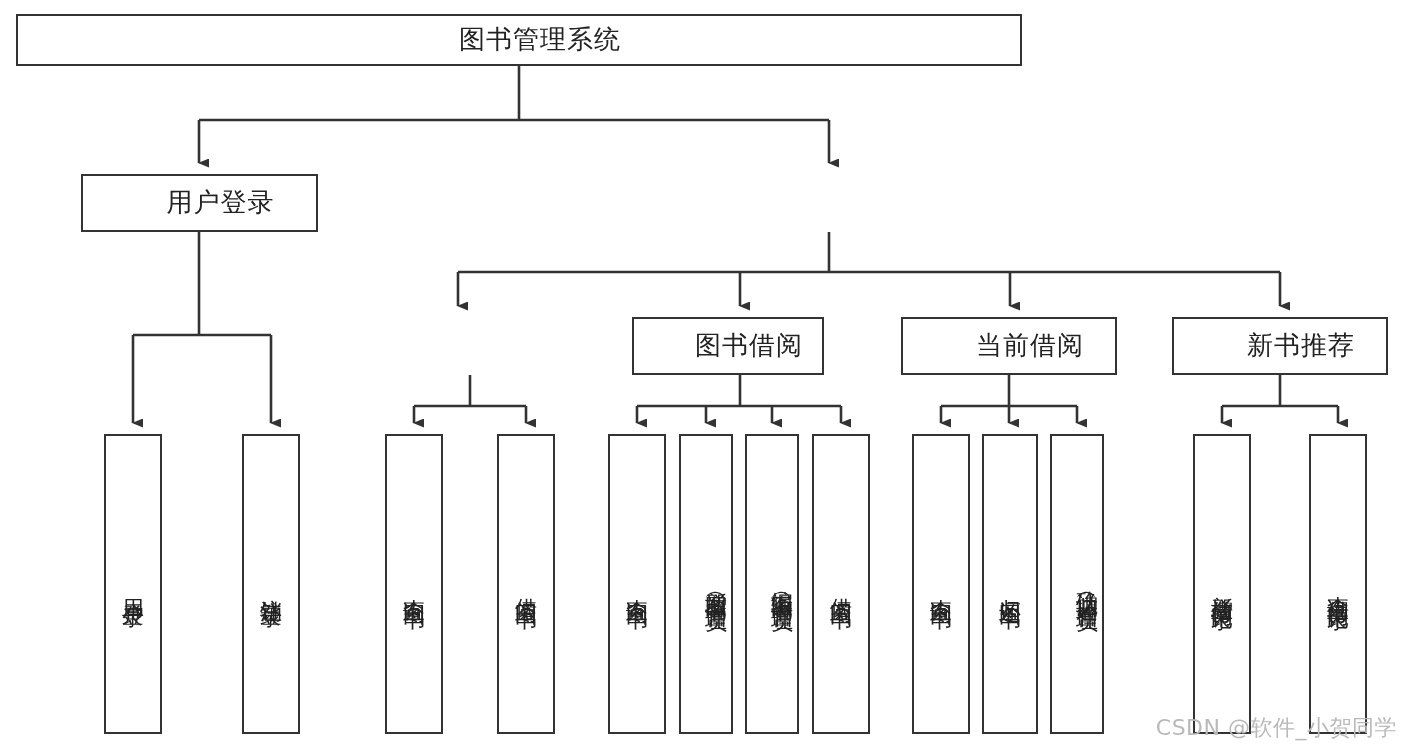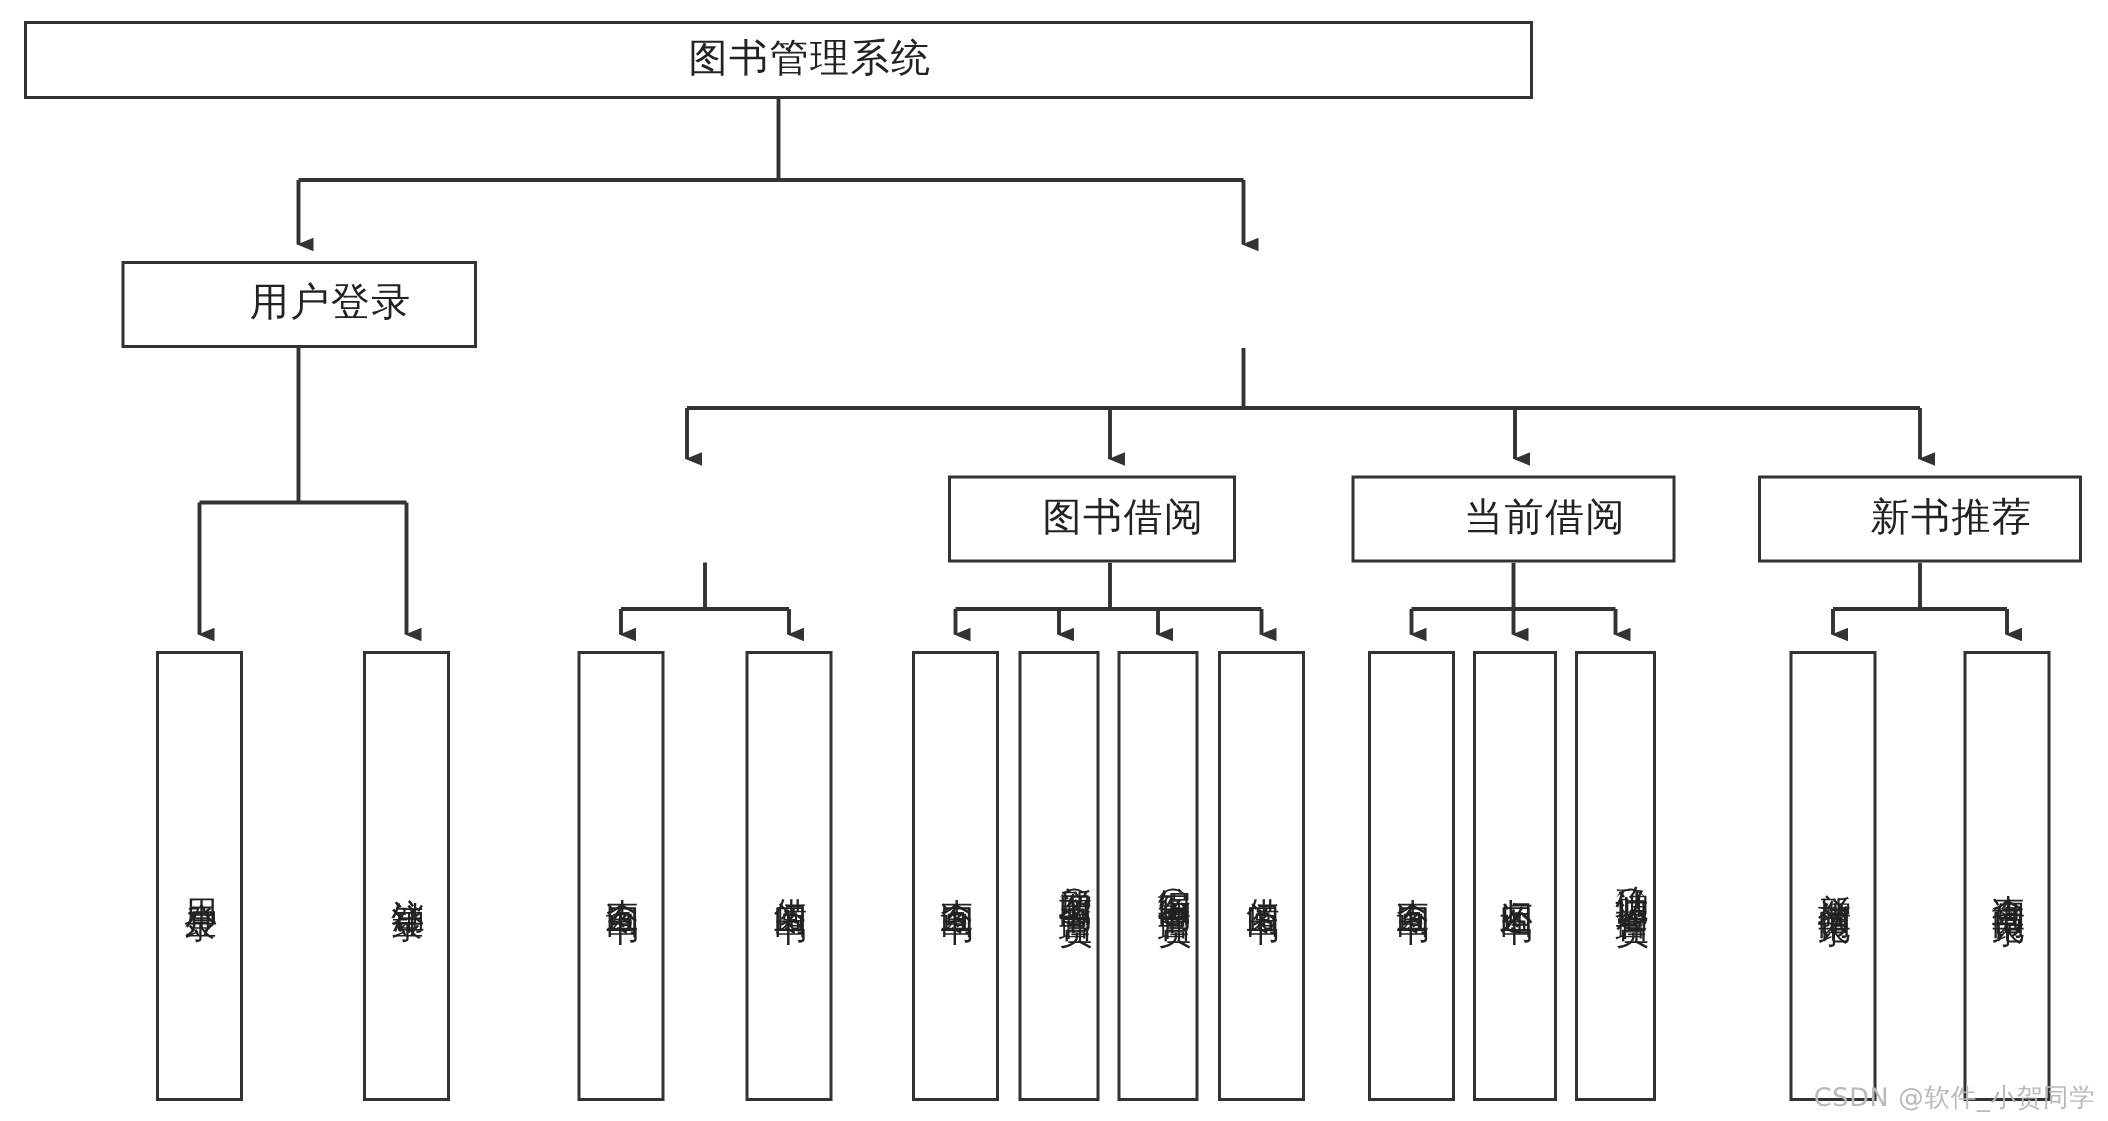--- a/index.html
+++ b/index.html
@@ -58,21 +58,21 @@
     left: 0;
     top: 0;
     width: 1405px;
     height: 747px;
     pointer-events: none;
   }
   .watermark {
     position: absolute;
     right: 8px;
     bottom: 4px;
-    font-size: 17px;
+    font-size: 22px;
     color: #b9b9b9;
     letter-spacing: 0.5px;
     white-space: nowrap;
   }
 </style>
 </head>
 <body>
 
 <div id="canvas">
 

